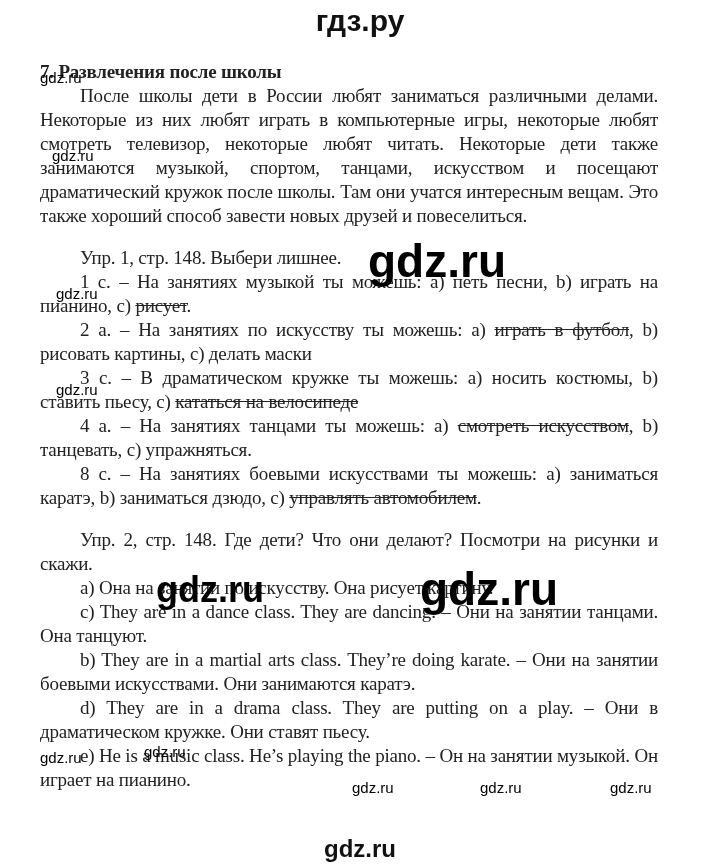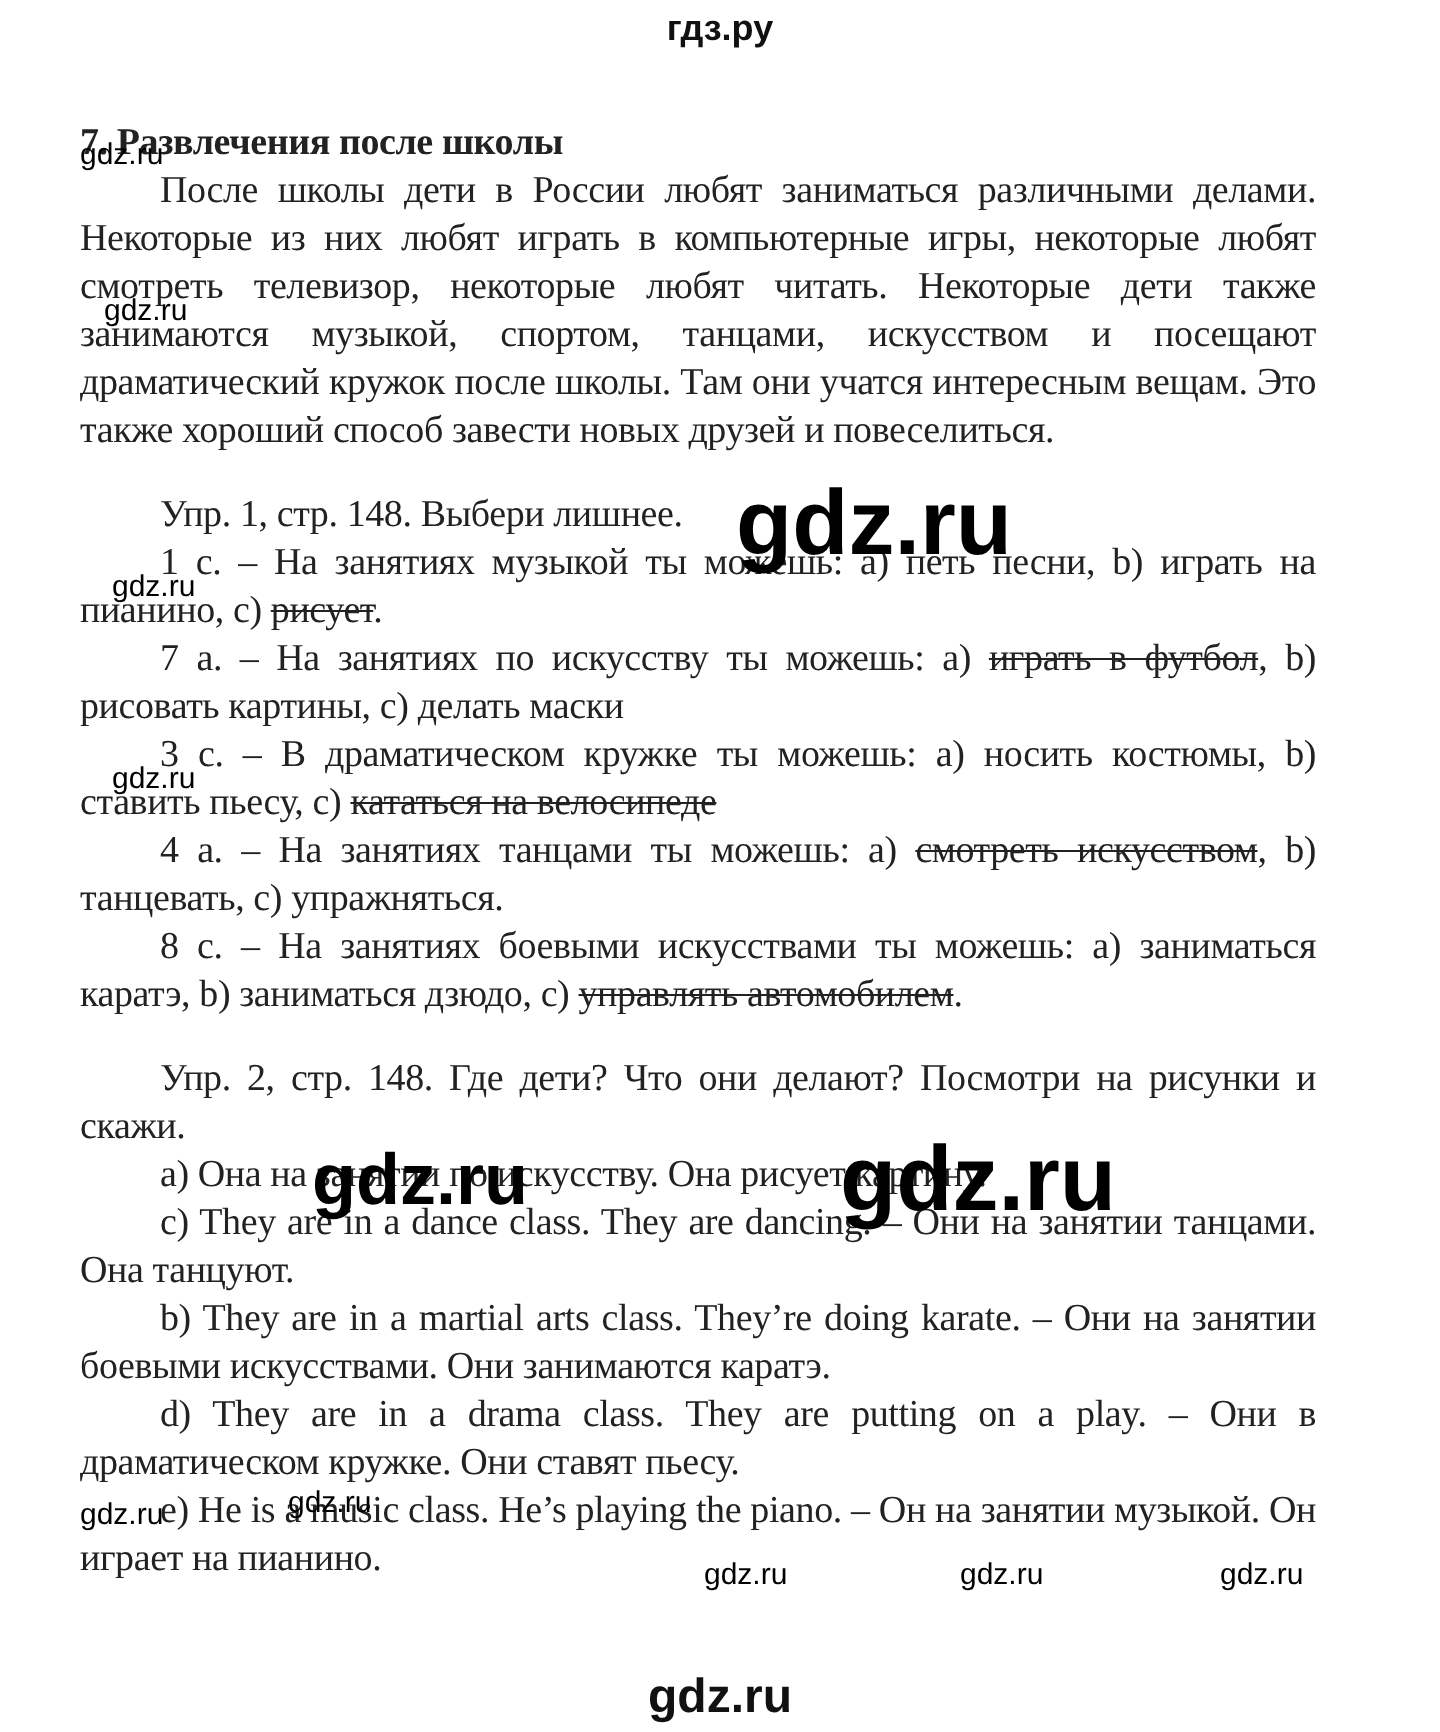--- a/index.html
+++ b/index.html
@@ -1,18 +1,18 @@
 <!DOCTYPE html>
 <html><head>
 <meta charset="utf-8">
 <style>
   html, body { margin: 0; padding: 0; background: #ffffff; }
   body { width: 720px; height: 866px; position: relative; overflow: hidden; color: #1a1a1a; }
   .site-header { position: absolute; top: 4px; left: 0; width: 720px; text-align: center;
-    font-family: "Liberation Sans", sans-serif; font-weight: bold; font-size: 18px; color: #111; }
+    font-family: "Liberation Sans", sans-serif; font-weight: bold; font-size: 30px; color: #111; }
   .site-footer { position: absolute; top: 835px; left: 0; width: 720px; text-align: center;
     font-family: "Liberation Sans", sans-serif; font-weight: bold; font-size: 24px; color: #111; }
   .doc { position: absolute; left: 40px; top: 60px; width: 618px;
     font-family: "Liberation Serif", serif; font-size: 19px; line-height: 24px; color: #222;
     letter-spacing: -0.2px; }
   .doc p { margin: 0; text-align: justify; }
   .indent { text-indent: 40px; }
   .title { font-weight: bold; font-size: 19px; margin-left: 40px; margin-top: 4px; }
   .gap { height: 18px; }
   .bold { font-weight: normal; }
@@ -29,21 +29,21 @@
 
 <div class="doc">
   <p class="title">7. Развлечения после школы</p>
   <p class="indent">После школы дети в России любят заниматься различными делами. Некоторые из них любят играть в компьютерные игры, некоторые любят смотреть телевизор, некоторые любят читать. Некоторые дети также занимаются музыкой, спортом, танцами, искусством и посещают драматический кружок после школы. Там они учатся интересным вещам. Это также хороший способ завести новых друзей и повеселиться.</p>
 
   <div class="gap"></div>
 
   <p class="indent"><span class="bold">Упр. 1, стр. 148.</span> <span>Выбери лишнее.</span></p>
 
   <p class="indent"><span>1 c. – На занятиях музыкой ты можешь: a) петь песни, b) играть на пианино, c) </span><span class="strike">рисует</span><span>.</span></p>
-  <p class="indent"><span>7 a. – На занятиях по искусству ты можешь: a) </span><span class="strike">играть в футбол</span><span>, b) рисовать картины, c) делать маски</span></p>
+  <p class="indent"><span>2 a. – На занятиях по искусству ты можешь: a) </span><span class="strike">играть в футбол</span><span>, b) рисовать картины, c) делать маски</span></p>
   <p class="indent"><span>3 c. – В драматическом кружке ты можешь: a) носить костюмы, b) ставить пьесу, c) </span><span class="strike">кататься на велосипеде</span><span></span></p>
   <p class="indent"><span>4 a. – На занятиях танцами ты можешь: a) </span><span class="strike">смотреть искусством</span><span>, b) танцевать, c) упражняться.</span></p>
   <p class="indent"><span>8 c. – На занятиях боевыми искусствами ты можешь: a) заниматься каратэ, b) заниматься дзюдо, c) </span><span class="strike">управлять автомобилем</span><span>.</span></p>
 
   <div class="gap"></div>
 
   <p class="indent"><span class="bold">Упр. 2, стр. 148.</span> <span>Где дети? Что они делают? Посмотри на рисунки и скажи.</span></p>
   <p class="indent">a) Она на занятии по искусству. Она рисует картину.</p>
   <p class="indent">c) They are in a dance class. They are dancing. – Они на занятии танцами. Она танцуют.</p>
   <p class="indent">b) They are in a martial arts class. They’re doing karate. – Они на занятии боевыми искусствами. Они занимаются каратэ.</p>

